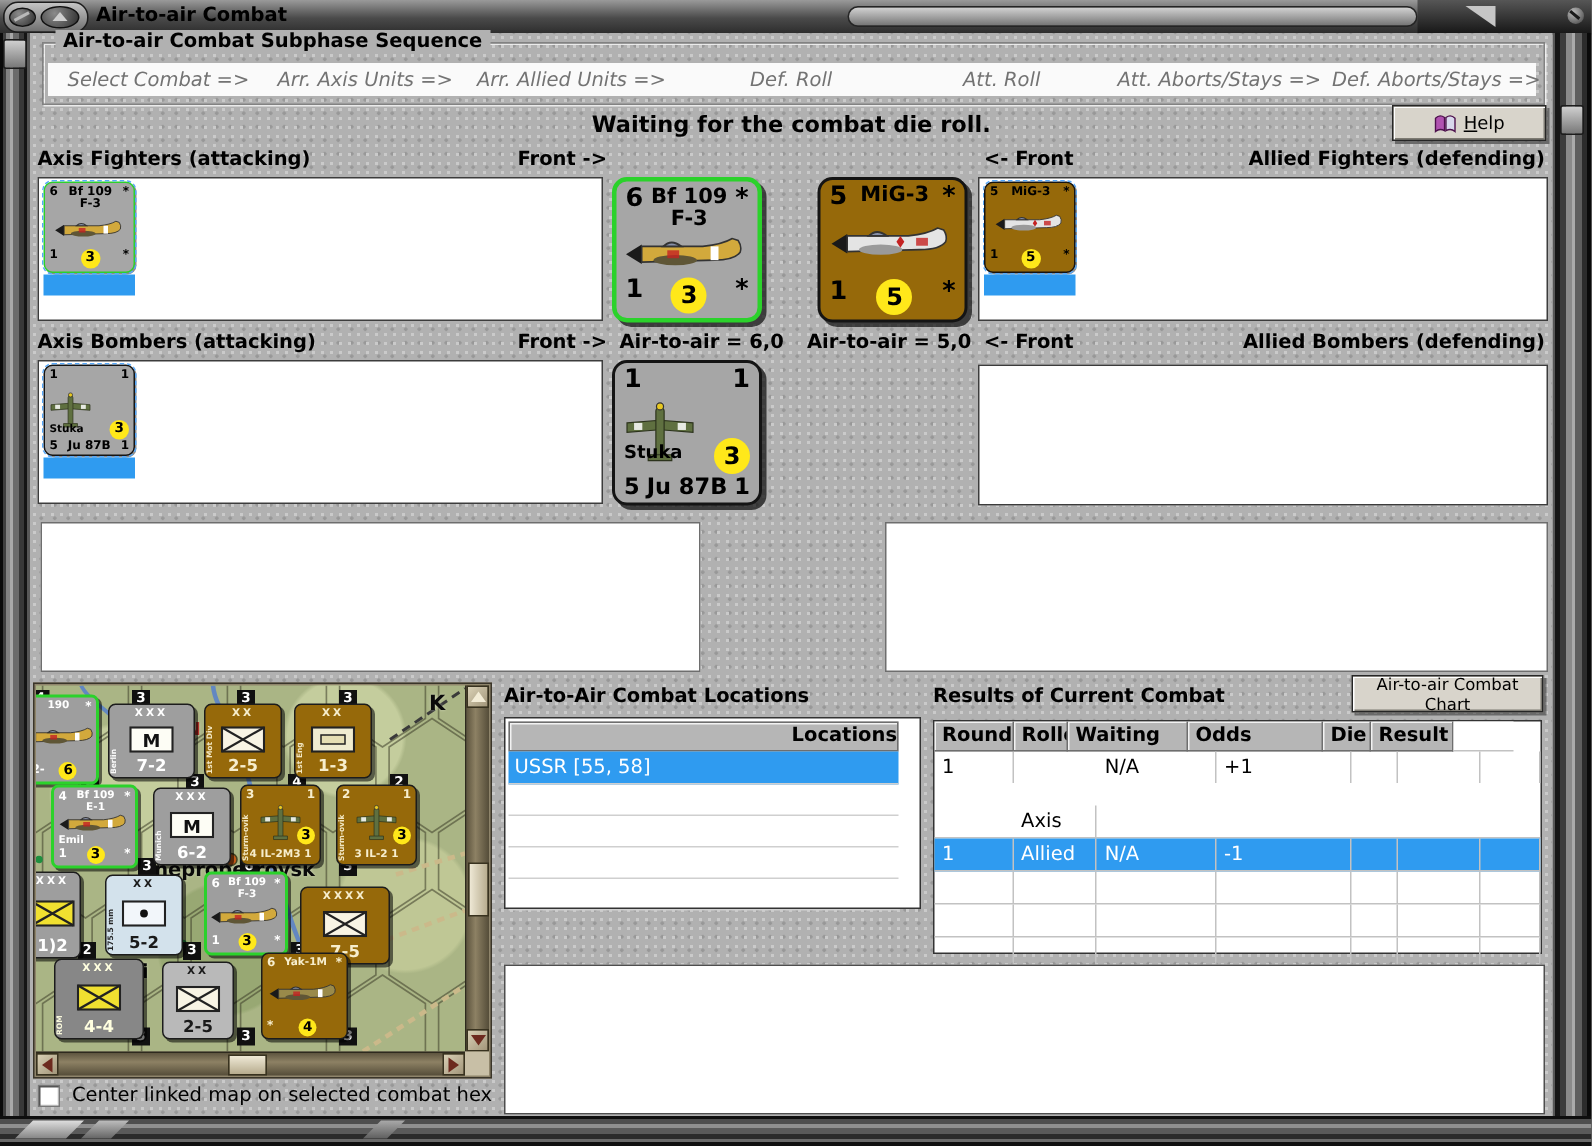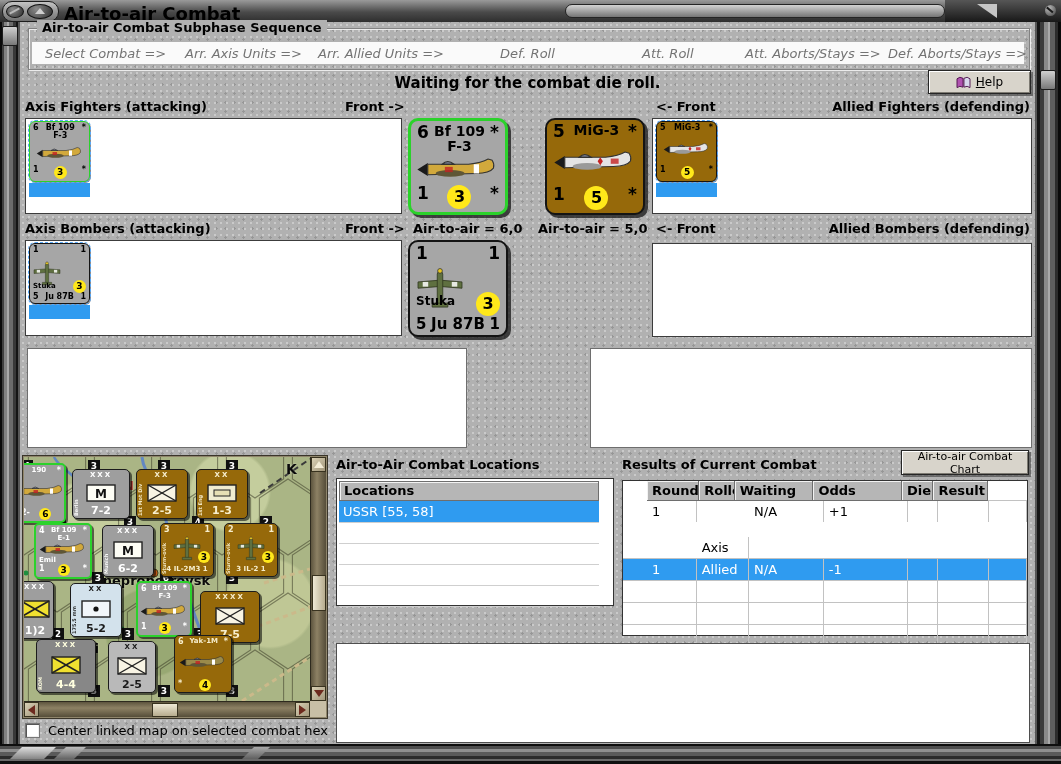--- a/index.html
+++ b/index.html
@@ -9,21 +9,21 @@
   .titlebar{position:absolute;left:0;top:0;width:1061px;height:22px;
     background:linear-gradient(180deg,#9a9a9a,#4a4a4a 55%,#2e2e2e);border-bottom:1px solid #0a0a0a;}
   .tb-pill{position:absolute;left:2px;top:1px;width:55px;height:19px;border-radius:10px;
     background:linear-gradient(180deg,#c4c4c4,#6f6f6f);border:1px solid #1d1d1d;}
   .tb-knob{position:absolute;border-radius:50%;background:radial-gradient(circle at 35% 30%,#8b8b8b,#2d2d2d);border:1px solid #111;}
   .k1{left:3px;top:3px;width:16px;height:11px;}
   .k1::after{content:"";position:absolute;left:2px;top:4px;width:11px;height:2px;background:#b9b9b9;transform:rotate(-28deg);}
   .k2{left:24px;top:2px;width:24px;height:13px;}
   .k2::after{content:"";position:absolute;left:7px;top:3px;width:0;height:0;
     border-left:5px solid transparent;border-right:5px solid transparent;border-bottom:6px solid #cfcfcf;}
-  .tb-title{position:absolute;left:64px;top:3px;font-size:18px;font-weight:bold;color:#000;}
+  .tb-title{position:absolute;left:64px;top:3px;font-size:13px;font-weight:bold;color:#000;}
   .tb-midbar{position:absolute;left:565px;top:4px;width:378px;height:12px;border-radius:7px;
     background:linear-gradient(180deg,#d2d2d2,#757575);border:1px solid #242424;}
   .tb-right{position:absolute;right:0;top:0;width:116px;height:22px;background:linear-gradient(180deg,#565656,#181818);}
   .tb-tri{position:absolute;left:32px;top:4px;width:0;height:0;border-top:14px solid #c6c6c6;border-left:20px solid transparent;}
   .tb-screw{position:absolute;right:5px;top:5px;width:11px;height:11px;border-radius:50%;
     background:radial-gradient(circle at 35% 30%,#bdbdbd,#3e3e3e);}
   .tb-screw::after{content:"";position:absolute;left:1px;top:4px;width:8px;height:1.5px;background:#1a1a1a;transform:rotate(40deg);}
   .b-left{position:absolute;left:0;top:22px;width:20px;height:722px;
     background:linear-gradient(90deg,#0a0a0a 0 2px,#3f3f3f 2px 4px,#828282 4px 7px,#a9a9a9 7px 9px,#6b6b6b 9px 13px,#383838 13px 16px,#141414 16px 18px,#575757 18px 20px);}
   .b-right{position:absolute;left:1035px;top:22px;width:26px;height:722px;
@@ -87,25 +87,25 @@
   .rc-mid .rc-circ{position:absolute;right:0;bottom:0;}
   .rc-b3{align-items:flex-end;}
   .rc.big .rc-b3{font-size:15px;}
   .pl-big{width:84px;height:27px;align-self:center;}
   .pl-sm{width:48px;height:15px;align-self:center;}
   .pl-big-top{width:48px;height:44px;}
   .pl-sm-top{width:28px;height:26px;}
   
   .loctable{position:absolute;background:#fff;border:1px solid #333;padding:2px;box-sizing:border-box;}
   .loc-head{height:20px;width:calc(100% - 12px);background:#b6b6b6;border:1px solid #6e6e6e;
-    box-shadow:inset 1px 1px 0 #f2f2f2;font-weight:bold;font-size:13px;line-height:18px;padding-left:4px;box-sizing:border-box;}
+    box-shadow:inset 1px 1px 0 #f2f2f2;font-weight:bold;font-size:13px;line-height:18px;padding-left:4px;box-sizing:border-box;text-align:right;}
   .loc-row{height:21px;width:calc(100% - 12px);border-bottom:1px solid #cfcfcf;font-size:13px;line-height:21px;padding-left:4px;box-sizing:border-box;}
   .loc-row.sel{background:#2f9bf0;color:#fff;height:22px;}
   .restable{position:absolute;background:#fff;border:1px solid #333;box-sizing:border-box;}
-  .res-row{display:flex;border-bottom:1px solid #c2c2c2;padding-left:24px;}
+  .res-row{display:flex;border-bottom:1px solid #c2c2c2;}
   .res-row.head{border-bottom:none;}
   .res-row.sel{background:#2f9bf0;color:#fff;}
   .res-cell{height:21px;font-size:13px;line-height:21px;padding-left:5px;box-sizing:border-box;border-right:1px solid #c2c2c2;overflow:hidden;white-space:nowrap;}
   .res-cell.head{height:20px;background:#b6b6b6;font-weight:bold;line-height:19px;
     border-right:1px solid #6e6e6e;border-bottom:1px solid #6e6e6e;box-shadow:inset 1px 1px 0 #f2f2f2;}
   .res-cell.plainhead{background:#fff;border-right:none;border-bottom:1px solid #c2c2c2;box-shadow:none;font-weight:normal;}
   
   .map-panel{position:absolute;background:#8f856b;border:1px solid #3a352a;box-sizing:border-box;}
   .map-view{position:absolute;left:1px;top:1px;width:286px;height:244px;overflow:hidden;
     background-color:#aab585;

